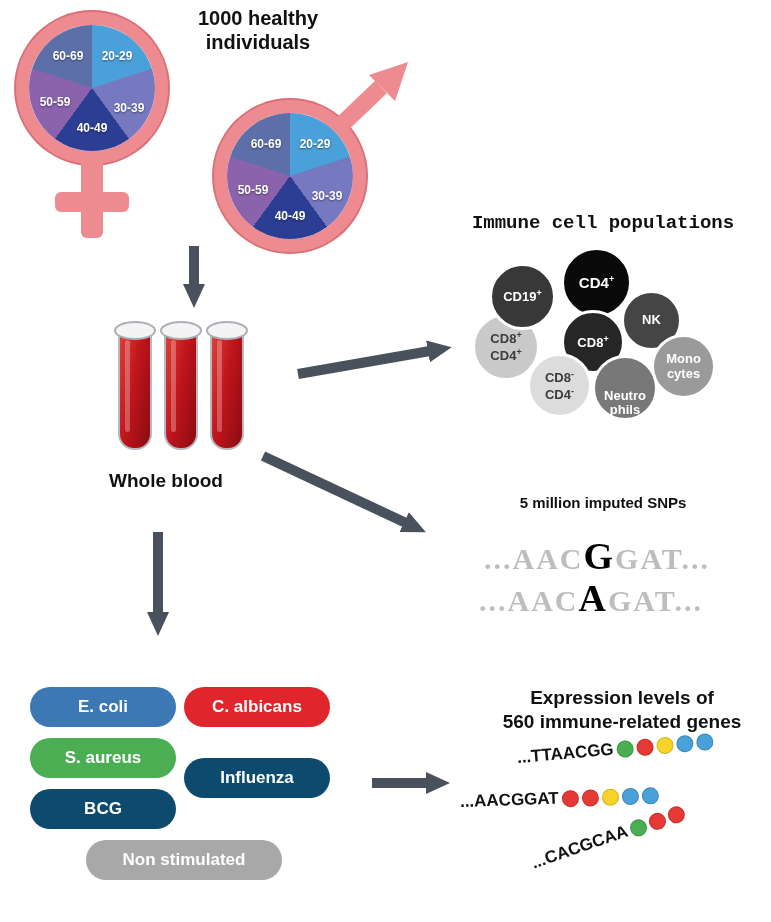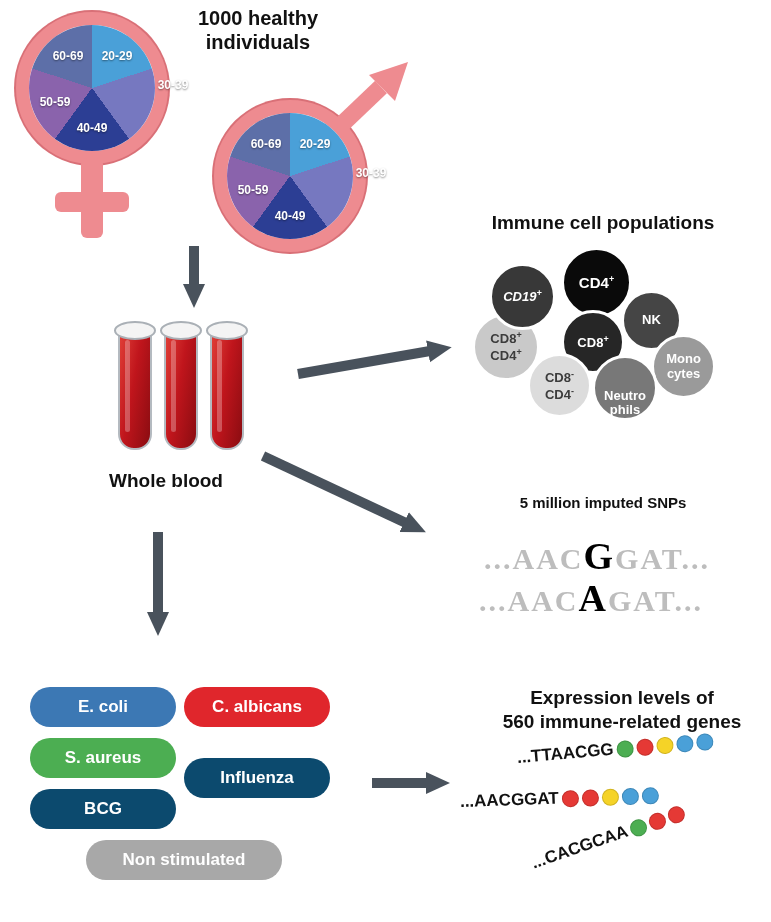--- a/index.html
+++ b/index.html
@@ -3,21 +3,21 @@
 <meta charset="utf-8">
 <style>
   html,body { margin:0; padding:0; background:#fff; }
   .canvas {
     position:relative; width:771px; height:922px; background:#fff;
     font-family:"Liberation Sans","DejaVu Sans",sans-serif; overflow:hidden;
   }
   
   .hd { position:absolute; font-weight:bold; color:#111; text-align:center; }
   .h-main { left:170px; top:6px; width:176px; font-size:20px; line-height:1.2; white-space:pre-line; }
-  .h-immune { left:460px; top:212px; width:286px; font-size:19px; }
+  .h-immune { left:460px; top:212px; width:286px; font-size:19px;font-family:Liberation Mono, monospace; }
   .h-snp { left:460px; top:494px; width:286px; font-size:15px; }
   .h-expr { left:476px; top:686px; width:292px; font-size:19px; line-height:1.25; white-space:pre-line; }
   .h-blood { left:86px; top:470px; width:160px; font-size:19px; }
   
   .sym-circle {
     position:absolute; width:152px; height:152px; border-radius:50%;
     border:13px solid #ee8b90; box-sizing:border-box; background:#fff;
     box-shadow:0 0 0 2px #d97077;
   }
   .sym-female { left:16px; top:12px; }
@@ -26,21 +26,21 @@
     position:absolute; inset:0; border-radius:50%;
     background:conic-gradient(#4aa0d8 0deg 72deg, #7678c0 72deg 144deg,
       #2c3e94 144deg 216deg, #8a63ac 216deg 288deg, #5d6fa8 288deg 360deg);
   }
   .age-lbl {
     position:absolute; transform:translate(-50%,-50%);
     color:#fff; font-weight:bold; font-size:12px; white-space:nowrap;
     text-shadow:0 1px 2px rgba(0,0,0,.45);
   }
   .al-0 { left:88px; top:31px; }
-  .al-1 { left:100px; top:60px;margin-left:44px; }
+  .al-1 { left:100px; top:83px; }
   .al-2 { left:63px; top:103px; }
   .al-3 { left:26px; top:77px; }
   .al-4 { left:39px; top:31px; }
   .female-stem { position:absolute; left:81px; top:158px; width:22px; height:80px; background:#ee8b90; border-radius:6px; }
   .female-cross { position:absolute; left:55px; top:192px; width:74px; height:20px; background:#ee8b90; border-radius:6px; }
   
   .tube {
     position:absolute; width:34px; height:122px; box-sizing:border-box;
     background:linear-gradient(100deg,#e14038 0%,#c0151c 45%,#8a0c11 100%);
     border:2px solid #b4bac0; border-radius:6px 6px 16px 16px; top:328px;
@@ -137,21 +137,21 @@
   <div class="tube tube-2"></div>
   <div class="tube tube-3"></div>
   <div class="hd h-blood">Whole blood</div>
 
   <div class="hd h-immune">Immune cell populations</div>
 
   <div class="cell c-cd8cd4pos cell-dark-text" style="background: rgb(201, 201, 201);">
     <span><span>CD8</span><sup>+</sup></span>
     <span><span>CD4</span><sup>+</sup></span>
   </div>
-  <div class="cell c-cd19" style="background: rgb(56, 56, 56); font-style: italic;">
+  <div class="cell c-cd19" style="background: rgb(56, 56, 56);">
     <span><span>CD19</span><sup>+</sup></span>
   </div>
   <div class="cell c-nk" style="background: rgb(69, 69, 69);">
     <span><span>NK</span></span>
   </div>
   <div class="cell c-mono" style="background: rgb(154, 154, 154);">
     <span><span>Mono</span></span>
     <span><span>cytes</span></span>
   </div>
   <div class="cell c-cd4" style="background: rgb(10, 10, 10);">

